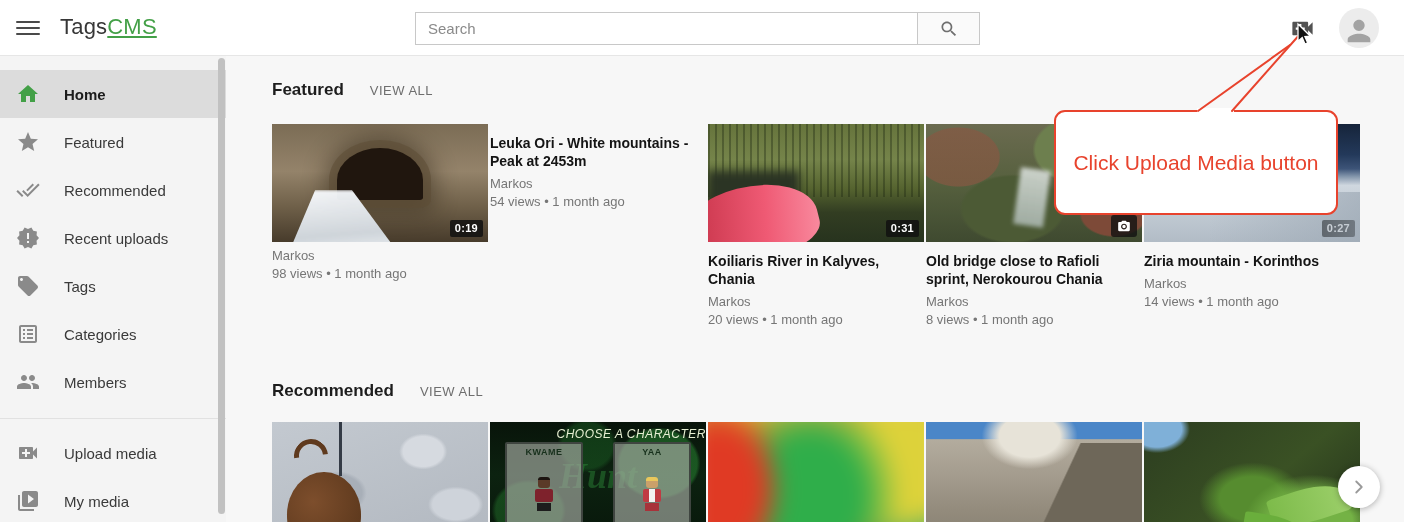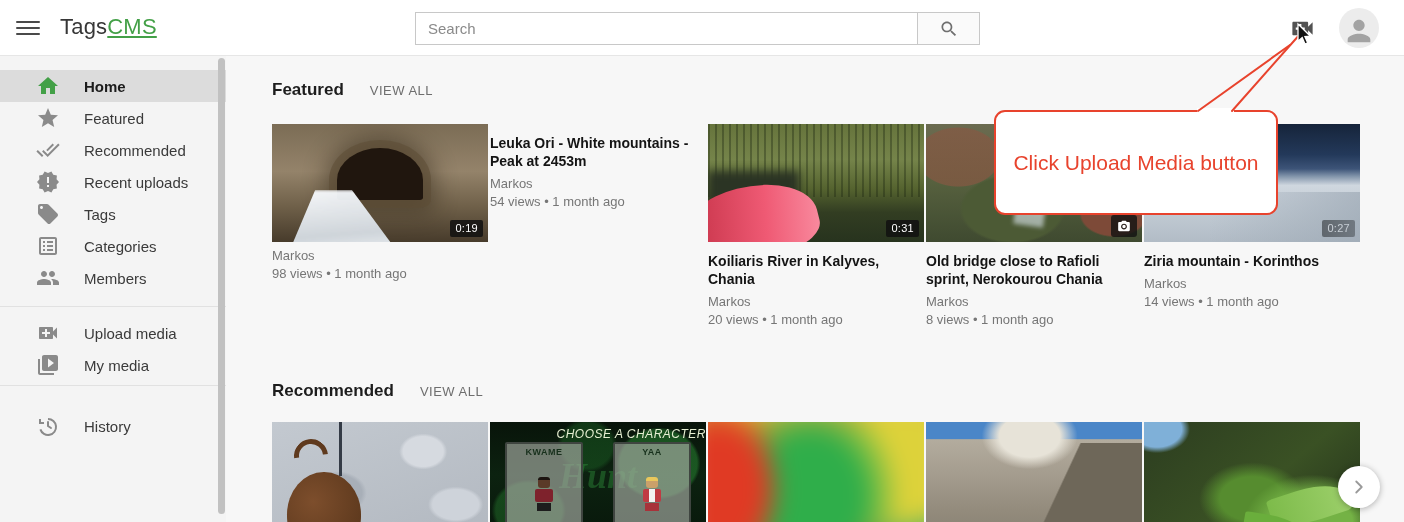--- a/index.html
+++ b/index.html
@@ -16,35 +16,35 @@
   .searchwrap { position:absolute; left:415px; top:12px; height:33px; display:flex; }
   .searchwrap input { width:502px; height:33px; border:1px solid #c8c8c8; border-right:none; background:#fff; padding:0 12px; font-size:15px; color:#333; outline:none; font-family:inherit; }
   .searchwrap input::placeholder { color:#8a8a8a; }
   .searchbtn { width:63px; height:33px; border:1px solid #c8c8c8; background:#fafafa; display:flex; align-items:center; justify-content:center; cursor:pointer; }
   .upbtn { position:absolute; left:1289px; top:15px; width:28px; height:26px; cursor:pointer; }
   .avatar { position:absolute; left:1339px; top:8px; width:40px; height:40px; border-radius:50%; background:#ececec; overflow:hidden; cursor:pointer; display:flex; align-items:flex-end; justify-content:center; }
 
   
   .sidebar { position:absolute; left:0; top:56px; width:226px; height:466px; background:#f4f4f4; z-index:5; }
   .snav { padding-top:14px; }
-  .sitem { height:32px; display:flex; align-items:center; padding-left:36px; gap:24px; font-size:15px; color:#3a3a3a; cursor:pointer; }
+  .sitem { height:48px; display:flex; align-items:center; padding-left:16px; gap:24px; font-size:15px; color:#3a3a3a; cursor:pointer; }
   .sitem.active { background:#dcdcdc; font-weight:700; color:#1c1c1c; }
   .sitem svg { flex:0 0 24px; }
   .sdiv { height:0; border-top:1px solid #e1e1e1; margin:12px 0 10px 0; }
   .sdiv2 { height:0; border-top:1px solid #e1e1e1; margin:4px 0 24px 0; }
   .scrollthumb { position:absolute; right:1px; top:2px; width:7px; height:456px; background:#c1c1c1; border-radius:4px; cursor:pointer; }
 
   
   .sectionhead { position:absolute; display:flex; align-items:baseline; gap:26px; z-index:2; }
   .stitle { font-size:17px; font-weight:700; color:#1d1d1d; }
   .viewall { font-size:13px; font-weight:500; color:#6e6e6e; letter-spacing:.5px; cursor:pointer; }
   .cardsrow { position:absolute; left:272px; display:flex; gap:2px; z-index:1; }
   .card { width:216px; cursor:pointer; }
   .thumb { position:relative; width:216px; height:118px; overflow:hidden; background:#ddd; }
-  .dur { position:absolute; right:5px; bottom:5px; background:rgba(17,17,17,.85); color:#fff; font-size:11px; font-weight:400; line-height:1; padding:3px 5px; border-radius:2px; letter-spacing:.3px; }
+  .dur { position:absolute; right:5px; bottom:5px; background:rgba(17,17,17,.85); color:#fff; font-size:11px; font-weight:700; line-height:1; padding:3px 5px; border-radius:2px; letter-spacing:.3px; }
   .campill { position:absolute; right:5px; bottom:5px; background:rgba(17,17,17,.8); border-radius:3px; width:26px; height:22px; display:flex; align-items:center; justify-content:center; }
   .ctitle { margin-top:10px; font-size:14px; font-weight:700; color:#141414; line-height:18px; }
   .cauthor { margin-top:6px; font-size:13px; color:#767676; line-height:16px; }
   .cmeta { margin-top:2px; font-size:13px; color:#767676; line-height:16px; }
 
   
   .t-f1 { background:linear-gradient(180deg,#7b6c55 0%,#94836a 40%,#6f6049 70%,#473b2b 100%); }
   .t-f1::before { content:""; position:absolute; left:30%; top:20%; width:40%; height:44%; background:#20160e;
     border-radius:50% 50% 6% 6% / 62% 62% 5% 5%; box-shadow:0 0 0 8px rgba(92,76,52,.55), 0 0 22px 12px rgba(40,30,18,.45); }
   .t-f1::after { content:""; position:absolute; left:8%; top:56%; width:50%; height:52%;
@@ -127,21 +127,21 @@
     radial-gradient(55px 40px at 6% 6%,#7fb0d8 0 45%,transparent 60%),
     radial-gradient(100px 70px at 78% 85%,#74b245 0 40%,transparent 68%),
     radial-gradient(80px 55px at 50% 65%,#568c2f 0 40%,transparent 66%),
     linear-gradient(140deg,#2c3d20,#3a5124 55%,#22301a); }
   .t-r5::before { content:""; position:absolute; left:58%; top:56%; width:80px; height:34px;
     background:linear-gradient(90deg,#7dbb4a,#9ccf6a); border-radius:8% 60% 8% 60%; transform:rotate(-18deg); }
   .t-r5::after { content:""; position:absolute; left:46%; top:80%; width:62px; height:26px;
     background:#6aae3c; border-radius:8% 60% 8% 60%; transform:rotate(10deg); }
 
   
-  .callout { position:absolute; left:994px; top:110px; width:284px; height:105px; background:#fff;
+  .callout { position:absolute; left:1054px; top:110px; width:284px; height:105px; background:#fff;
     border:2px solid #e8432d; border-radius:11px; display:flex; align-items:center; justify-content:center; z-index:30; }
   .callout span { color:#e8432d; font-size:21px; }
   .overlay { position:absolute; left:0; top:0; width:1404px; height:522px; pointer-events:none; z-index:40; }
   .nextbtn { position:absolute; left:1338px; top:466px; width:42px; height:42px; border-radius:50%; background:#fff;
     box-shadow:0 1px 6px rgba(0,0,0,.3); border:none; display:flex; align-items:center; justify-content:center;
     cursor:pointer; z-index:20; }
 </style>
 </head>
 <body>
 

